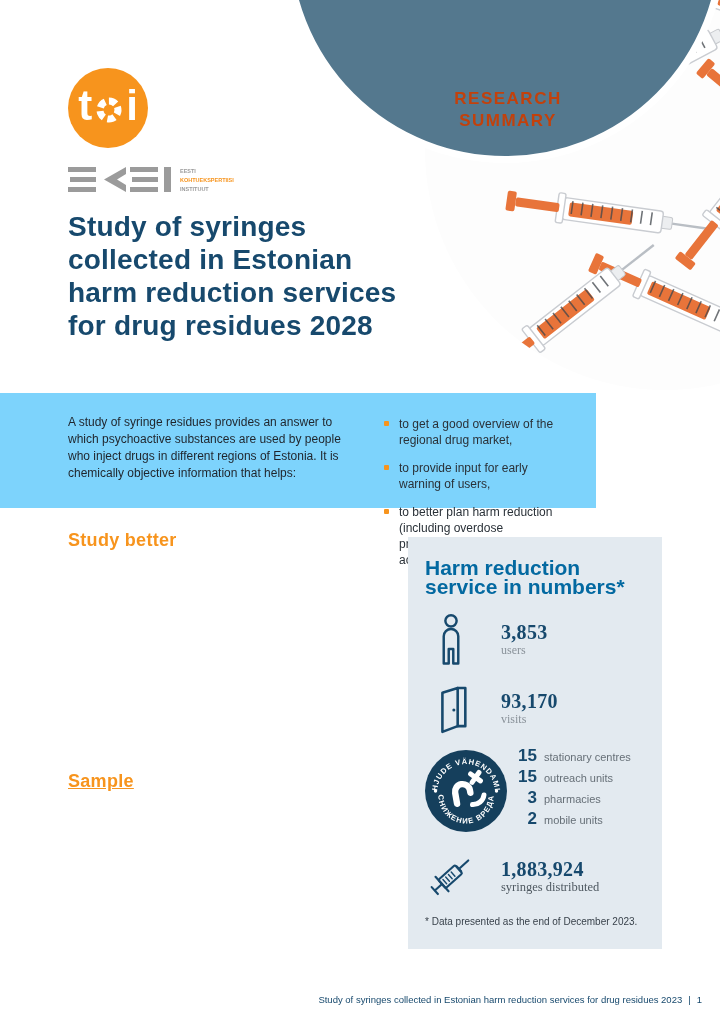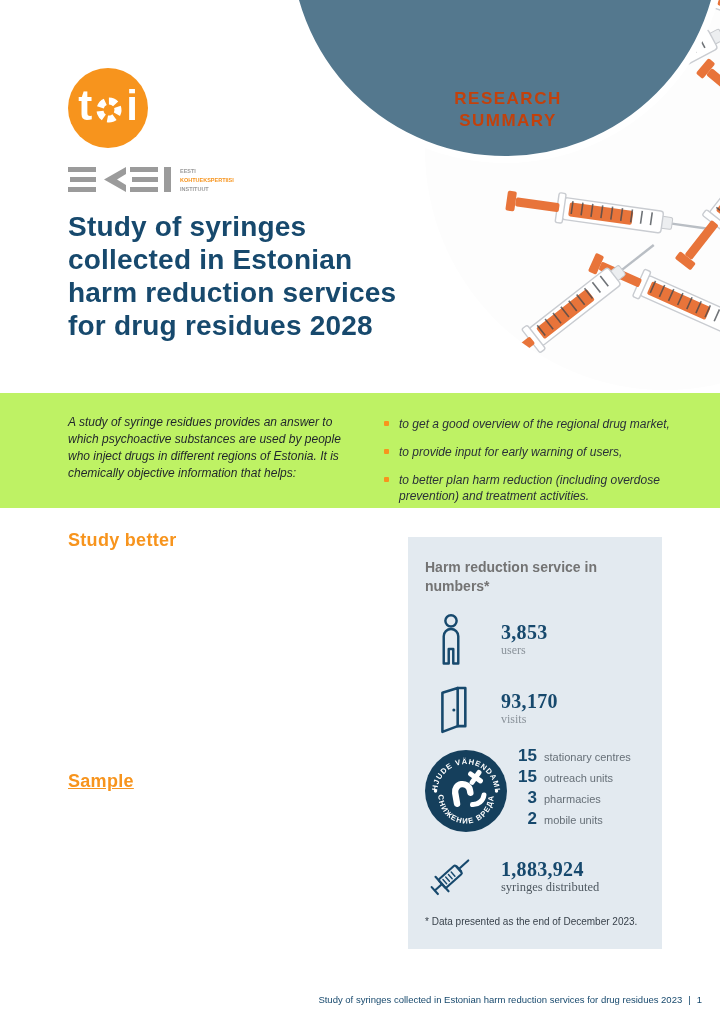--- a/index.html
+++ b/index.html
@@ -29,43 +29,43 @@
   .tai-logo .tchar{color:#fff;font-weight:bold;font-size:42px;line-height:1;margin-top:-4px;}
   .ekei-logo{position:absolute;left:68px;top:166px;z-index:3;}
   
   .page-title{
     position:absolute;left:68px;top:210px;width:440px;z-index:3;
     color:#17496D;font-size:28px;font-weight:bold;line-height:33px;letter-spacing:.2px;
     white-space:pre-line;
   }
   
   .intro-band{
-    position:absolute;left:0;top:393px;width:720px;height:115px;background:#bef264;
-    box-sizing:border-box;padding:21px 40px 0 68px;display:flex;gap:24px;font-style:italic;
+    position:absolute;left:0;top:393px;width:596px;height:115px;background:#7dd3fc;
+    box-sizing:border-box;padding:21px 40px 0 68px;display:flex;gap:24px;
   }
   .intro-left{width:292px;font-size:12px;line-height:17px;color:#1f242b;}
   .intro-right{flex:1;padding-top:2px;}
   .bullet-item{
     position:relative;padding-left:15px;font-size:12px;line-height:16px;color:#2a3138;margin-bottom:12px;
   }
   .bullet-item .dot{
     position:absolute;left:0;top:5px;width:5px;height:5px;background:#F7941D;border-radius:1px;
   }
   
   .section-heading{
     position:absolute;left:68px;color:#F7941D;font-size:18px;font-weight:bold;letter-spacing:.3px;
   }
   .heading-method{top:530px;}
   .heading-sample{top:771px;text-decoration:underline;}
   
   .numbers-panel{
     position:absolute;left:408px;top:537px;width:254px;height:412px;background:#E3EAF0;
     box-sizing:border-box;padding:21px 16px 0 17px;z-index:3;
   }
-  .panel-title{color:#737373;font-size:14px;font-weight:bold;line-height:19px;width:210px;}
+  .panel-title{color:#0369a1;font-size:21px;font-weight:bold;line-height:19px;width:210px;}
   .stat-row{display:flex;align-items:center;margin-top:16px;}
   .stat-icon{width:52px;display:flex;justify-content:center;flex:0 0 52px;}
   .stat-text{margin-left:24px;font-family:Liberation Serif, serif;}
   .stat-value{color:#17496D;font-size:20px;font-weight:bold;letter-spacing:.3px;line-height:22px;}
   .stat-label{color:#8A929A;font-size:12px;line-height:15px;}
   .stat-label.dark{color:#4E5860;font-size:12.5px;}
   .services-row{display:flex;margin-top:16px;}
   .services-badge{flex:0 0 82px;}
   .services-text{margin-left:8px;margin-top:-4px;}
   .services-intro{color:#4E5860;font-size:12.5px;margin-bottom:4px;}

